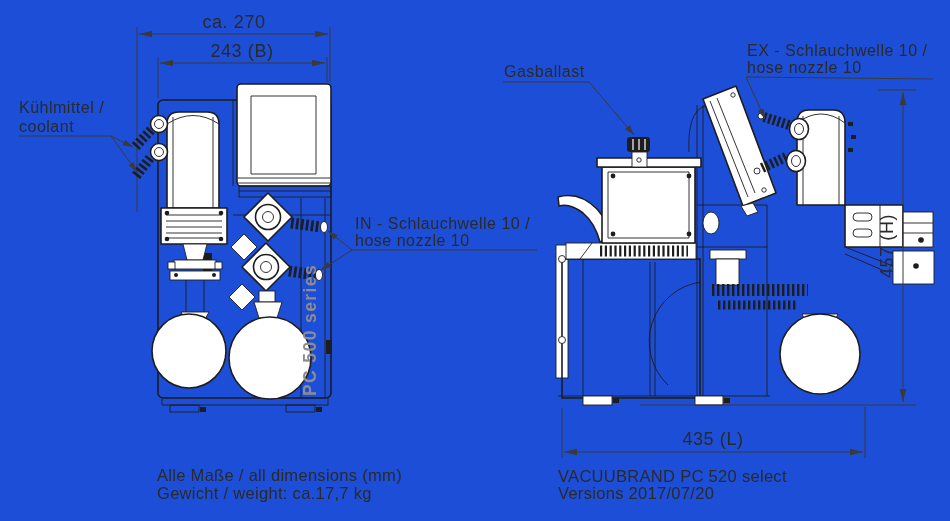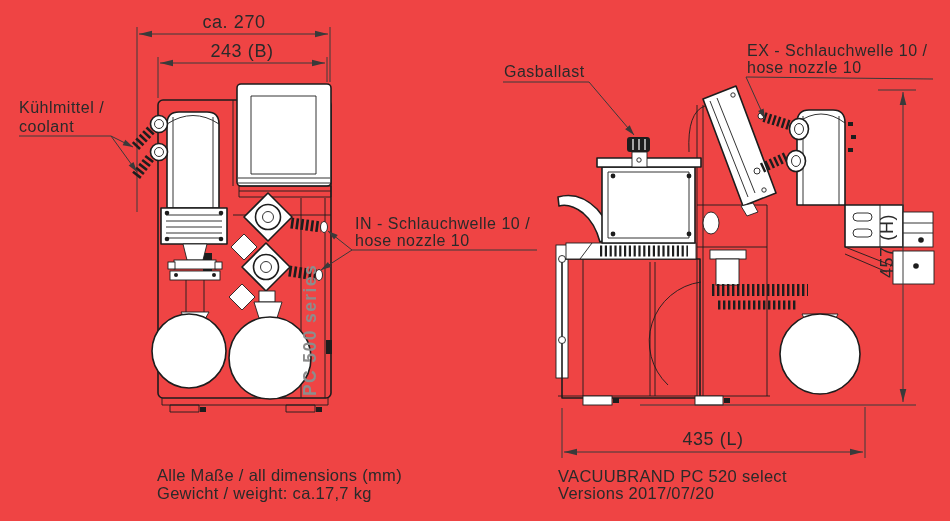--- a/index.html
+++ b/index.html
@@ -1,16 +1,16 @@
 <!DOCTYPE html>
 <html><head>
 <meta charset="utf-8">
 <style>
   html,body{margin:0;padding:0;background:#ffffff;}
-  .stage{position:relative;width:950px;height:521px;background:#ef4444;overflow:hidden;}
+  .stage{position:relative;width:950px;height:521px;background:#1d4ed8;overflow:hidden;}
   svg text{font-family:"Liberation Sans",sans-serif;fill:#2a2a2a;}
   .ln  {fill:none;stroke:#1d1d1d;stroke-width:1.6;stroke-linejoin:round;stroke-linecap:round;}
   .ln2 {fill:none;stroke:#1d1d1d;stroke-width:0.9;stroke-linejoin:round;}
   .lnw {fill:#ffffff;stroke:#1d1d1d;stroke-width:1.6;stroke-linejoin:round;}
   .lnw2{fill:#ffffff;stroke:#1d1d1d;stroke-width:0.9;}
   .rib {fill:none;stroke:#1d1d1d;stroke-linecap:butt;}
   .blk {fill:#1d1d1d;stroke:none;}
   .dim {fill:none;stroke:#3a3a3a;stroke-width:1;}
   .dim-t{font-size:18px;letter-spacing:0.6px;}
   .lbl  {font-size:16px;letter-spacing:0.5px;}

